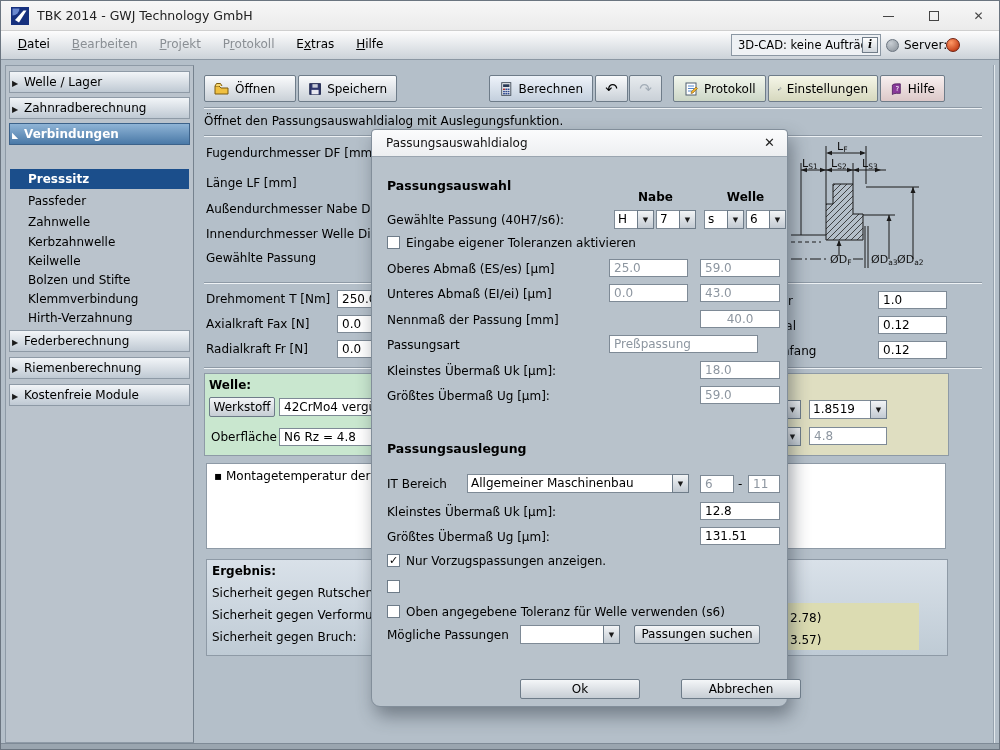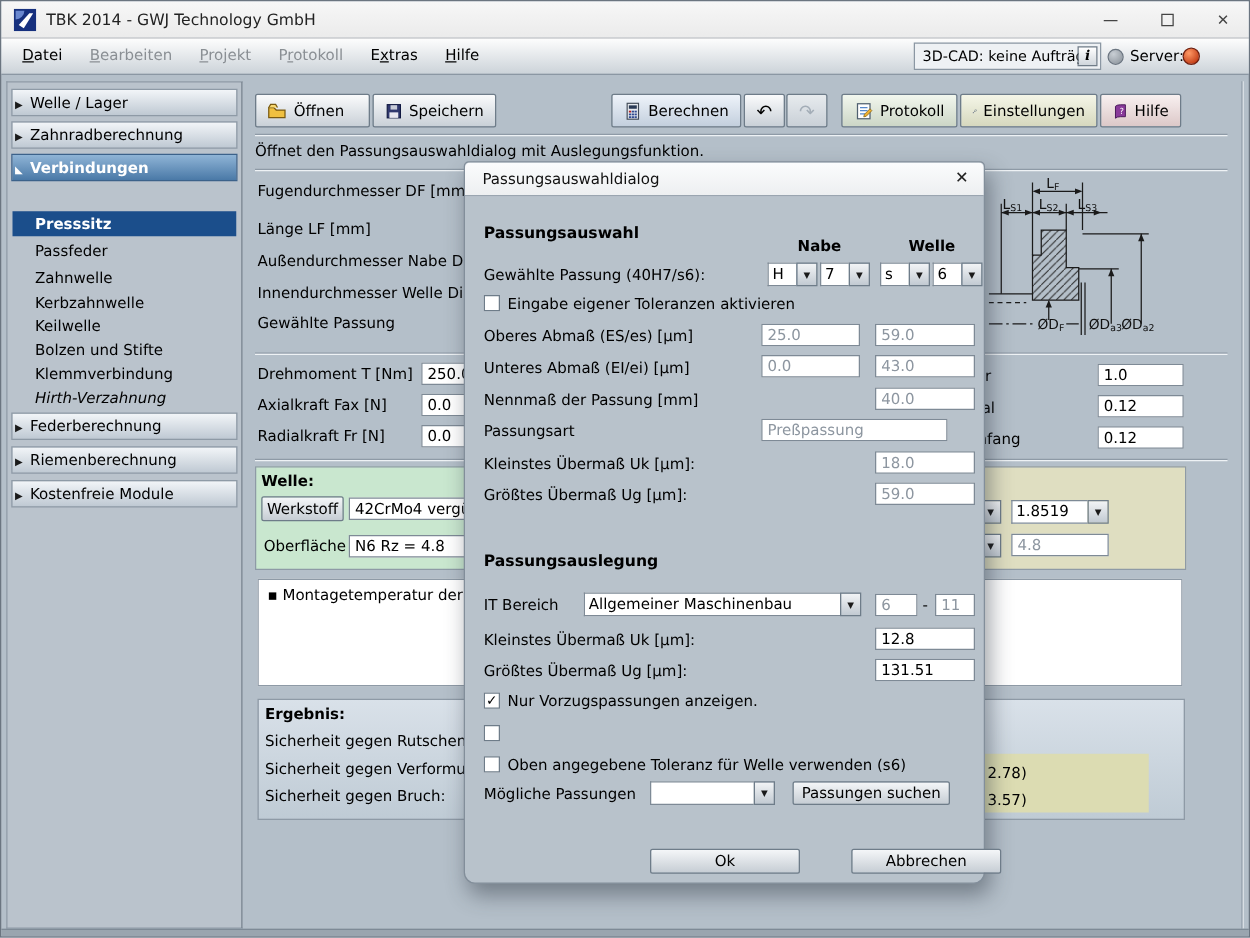--- a/index.html
+++ b/index.html
@@ -118,21 +118,21 @@
     <div class="nav-header" style="top:31px;"><span class="tri">▶</span><span>Zahnradberechnung</span></div>
     <div class="nav-header expanded" style="top:57px;"><span class="tri">◣</span><span>Verbindungen</span></div>
     <div class="nav-item" style="top:99px;font-weight:bold;">Schrauben</div>
     <div class="nav-item" style="top:125px;">Passfeder</div>
     <div class="nav-item selected" style="top:103px;">Presssitz</div>
     <div class="nav-item" style="top:146px;">Zahnwelle</div>
     <div class="nav-item" style="top:166px;">Kerbzahnwelle</div>
     <div class="nav-item" style="top:185px;">Keilwelle</div>
     <div class="nav-item" style="top:204px;">Bolzen und Stifte</div>
     <div class="nav-item" style="top:223px;">Klemmverbindung</div>
-    <div class="nav-item" style="top:242px;font-style:italic;">Hirth-Verzahnung</div>
+    <div class="nav-item" style="top:242px;">Hirth-Verzahnung</div>
     <div class="nav-header" style="top:264px;"><span class="tri">▶</span><span>Federberechnung</span></div>
     <div class="nav-header" style="top:291px;"><span class="tri">▶</span><span>Riemenberechnung</span></div>
     <div class="nav-header" style="top:318px;"><span class="tri">▶</span><span>Kostenfreie Module</span></div>
   </div>
 
   <div class="main">
 
     <div class="tbtn" style="left:7px; width:92px;">
       <svg width="16" height="16" viewBox="0 0 16 16">
           <path d="M1 5 v8 h13 v-6 h-7 l-2 -2 z" fill="#f0c040" stroke="#7a5a10"></path>
@@ -351,21 +351,21 @@
 
     <div class="lbl" style="left:15px; top:132px;">Oberes Abmaß (ES/es) [µm]</div>
     <div class="fld dis" style="left:237px; top:129px; width:79px;">25.0</div>
     <div class="fld dis" style="left:328px; top:129px; width:80px;">59.0</div>
 
     <div class="lbl" style="left:15px; top:157px;">Unteres Abmaß (EI/ei) [µm]</div>
     <div class="fld dis" style="left:237px; top:154px; width:79px;">0.0</div>
     <div class="fld dis" style="left:328px; top:154px; width:80px;">43.0</div>
 
     <div class="lbl" style="left:15px; top:183px;">Nennmaß der Passung [mm]</div>
-    <div class="fld dis" style="left:328px; top:180px; width:80px;">40.0</div>
+    <div class="fld dis" style="left:328px; top:180px; width:80px;text-align:center;">40.0</div>
 
     <div class="lbl" style="left:15px; top:208px;">Passungsart</div>
     <div class="fld dis" style="left:237px; top:205px; width:149px;">Preßpassung</div>
 
     <div class="lbl" style="left:15px; top:234px;">Kleinstes Übermaß Uk [µm]:</div>
     <div class="fld dis" style="left:328px; top:231px; width:80px;">18.0</div>
 
     <div class="lbl" style="left:15px; top:259px;">Größtes Übermaß Ug [µm]:</div>
     <div class="fld dis" style="left:328px; top:256px; width:80px;">59.0</div>
 

